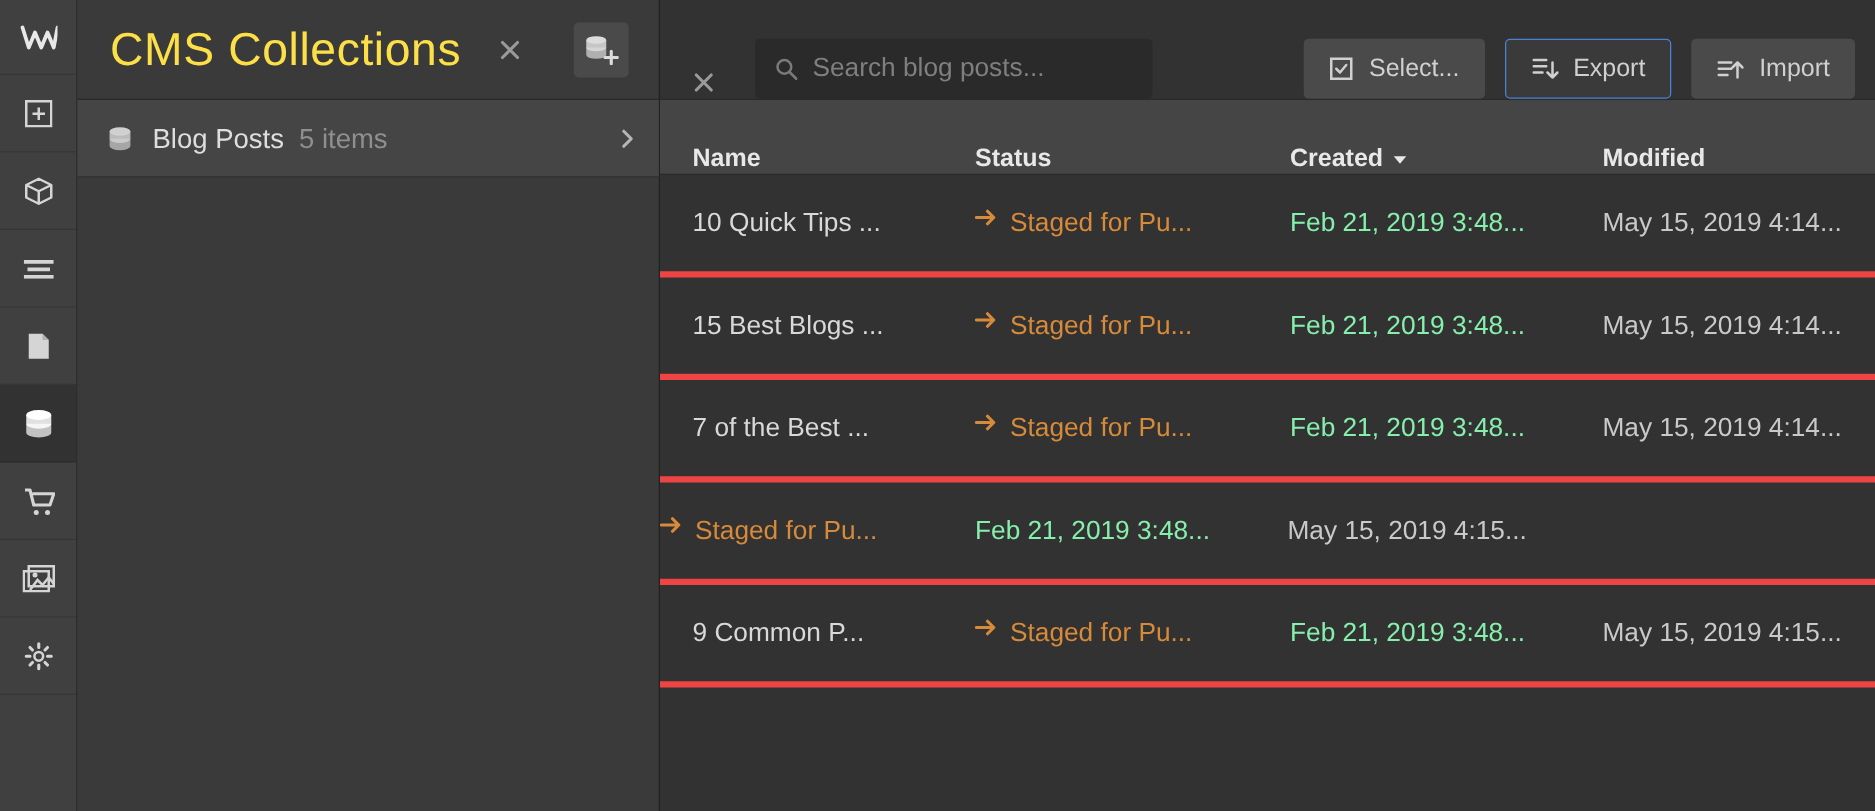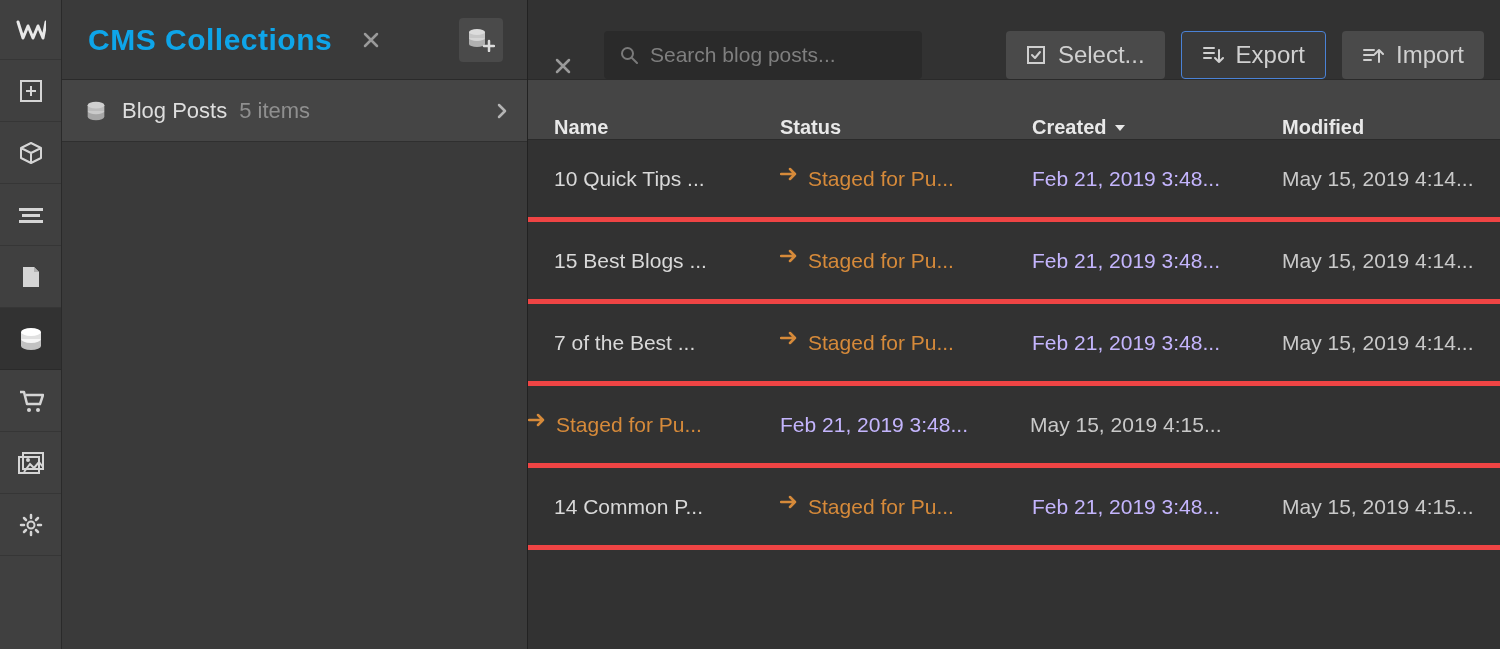--- a/index.html
+++ b/index.html
@@ -34,21 +34,21 @@
     border-right: 1px solid #222;
     display: flex; flex-direction: column;
   }
   .panel-header {
     height: 80px;
     display: flex; align-items: center;
     padding: 0 24px 0 26px;
     border-bottom: 1px solid #2a2a2a;
   }
   .panel-title {
-    font-size: 30px; font-weight: 700; color: #0ea5e9;
+    font-size: 37px; font-weight: 400; color: #fde047;
     letter-spacing: 0.5px; flex: 0 0 auto;
   }
   .panel-close {
     margin-left: 26px;
     color: #9a9a9a; font-size: 24px; font-weight: 300;
     display:flex; align-items:center; justify-content:center;
     width: 26px; height: 26px;
   }
   .panel-add {
     margin-left: auto;
@@ -94,21 +94,21 @@
   .search input {
     background: transparent; border: none; outline: none;
     color: #bdbdbd; font-size: 21px; width: 100%;
   }
   .search input::placeholder { color: #7f7f7f; }
   .btn {
     height: 48px;
     background: #4a4a4a; border-radius: 4px;
     display: flex; align-items: center; gap: 12px;
     padding: 0 20px;
-    color: #d0d0d0; font-size: 24px;
+    color: #d0d0d0; font-size: 20px;
     white-space: nowrap;
   }
   .btn.export { background: #3a3a3a; border: 1.5px solid #4a82d6; }
   .tb-right { margin-left: auto; display:flex; gap: 16px; }
 
   .thead {
     height: 60px;
     display: flex; align-items: flex-end;
     background: #454545;
     border-bottom: 1px solid #2a2a2a;
@@ -122,21 +122,21 @@
 
   .trow {
     height: 82px;
     display: flex; align-items: center;
     border-bottom: 5px solid #ef4444;
     font-size: 21px;
   }
   .cell-name { width: 252px; padding-left: 26px; color: #d9d9d9; overflow:hidden; text-overflow:ellipsis; white-space:nowrap; }
   .cell-status { width: 252px; color: #d68a3a; display:flex; gap:10px; overflow:hidden; white-space:nowrap; }
   .cell-status .arrow { color: #d68a3a; }
-  .cell-created { width: 250px; color: #c4b5fd; overflow:hidden; text-overflow:ellipsis; white-space:nowrap; }
+  .cell-created { width: 250px; color: #86efac; overflow:hidden; text-overflow:ellipsis; white-space:nowrap; }
   .cell-modified { flex: 1; color: #c9c9c9; overflow:hidden; text-overflow:ellipsis; white-space:nowrap; }
 
   svg { display:block; }
 </style>
 </head>
 <body>
 
 <div class="app">
 
   <div class="rail">
@@ -343,21 +343,21 @@
               <svg width="18" height="14" viewBox="0 0 18 14">
                 <path d="M1 7 H15 M10 2 L15 7 L10 12" stroke="#d68a3a" stroke-width="2.5" fill="none" stroke-linecap="round" stroke-linejoin="round"></path>
               </svg>
             </span>
             <span>Staged for Pu...</span>
           </div>
           <div class="cell-created">Feb 21, 2019 3:48...</div>
           <div class="cell-modified">May 15, 2019 4:15...</div>
         </div>
         <div class="trow">
-          <div class="cell-name">14 Common P...</div>
+          <div class="cell-name">9 Common P...</div>
           <div class="cell-status">
             <span class="arrow">
               <svg width="18" height="14" viewBox="0 0 18 14">
                 <path d="M1 7 H15 M10 2 L15 7 L10 12" stroke="#d68a3a" stroke-width="2.5" fill="none" stroke-linecap="round" stroke-linejoin="round"></path>
               </svg>
             </span>
             <span>Staged for Pu...</span>
           </div>
           <div class="cell-created">Feb 21, 2019 3:48...</div>
           <div class="cell-modified">May 15, 2019 4:15...</div>

